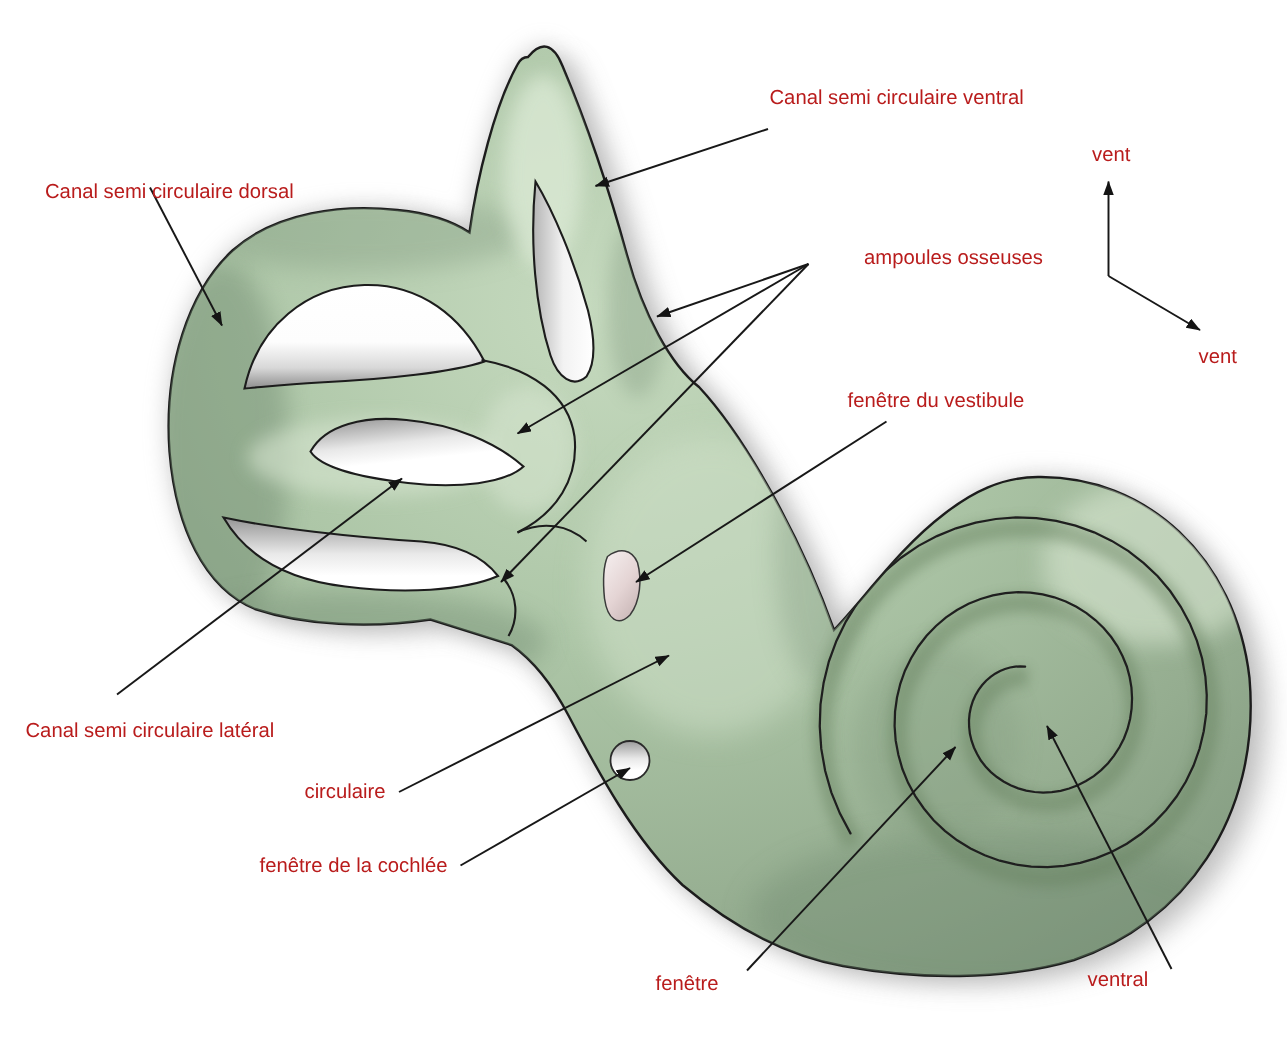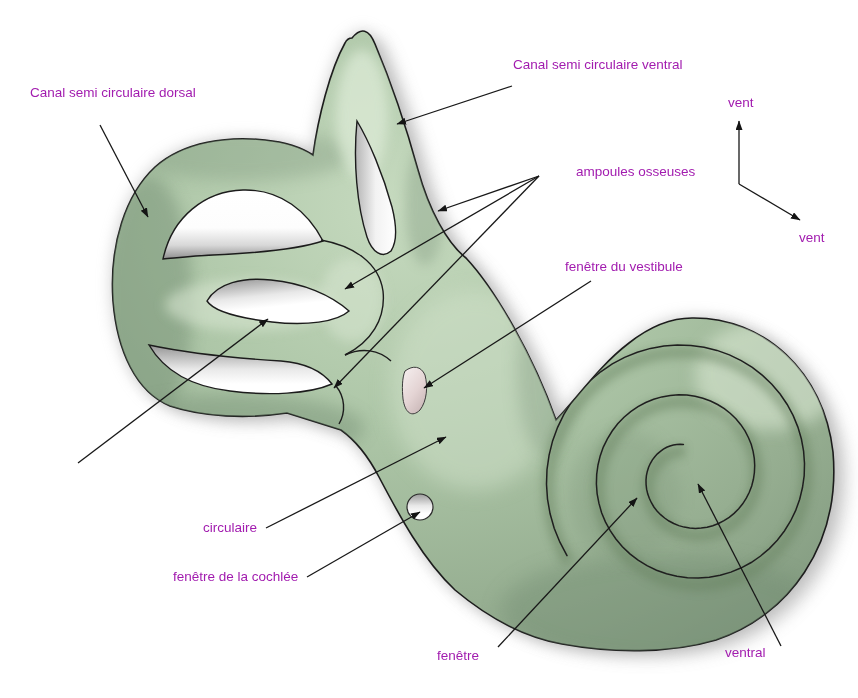--- a/index.html
+++ b/index.html
@@ -8,21 +8,21 @@
     width:858px;height:698px;
     background:var(--c-bg,#ffffff);
     font-family:"Liberation Sans", sans-serif;
     overflow:hidden;
   }
   .stage svg{position:absolute;inset:0;}
   .lbl{
     position:absolute;
     font-size:13.5px;
     line-height:15px;
-    color:#a21caf;
+    color:#b91c1c;
     white-space:nowrap;
   }
 </style>
 </head>
 <body>
 
 <div class="stage">
 
   <svg width="858" height="698" viewBox="0 0 858 698">
     <defs>
@@ -167,24 +167,25 @@
       <line x1="498" y1="647" x2="637" y2="498" marker-end="url(#arr)"></line>
       <line x1="781" y1="646" x2="698" y2="484" marker-end="url(#arr)"></line>
     </g>
 
     <g stroke="#181818" stroke-width="1.3">
       <line x1="739" y1="184" x2="739" y2="121" marker-end="url(#arr)"></line>
       <line x1="739" y1="184" x2="800" y2="220" marker-end="url(#arr)"></line>
     </g>
   </svg>
 
-  <div class="lbl" style="left:30px;top:85px">Canal semi circulaire dorsal</div>
+  <div class="lbl" style="left:30px;top:120px">Canal semi circulaire dorsal</div>
   <div class="lbl" style="left:513px;top:57px">Canal semi circulaire ventral</div>
   <div class="lbl" style="left:576px;top:164px">ampoules osseuses</div>
   <div class="lbl" style="left:565px;top:259px">fenêtre du vestibule</div>
+  <div class="lbl" style="left:17px;top:479px">Canal semi circulaire latéral</div>
   <div class="lbl" style="left:203px;top:520px">circulaire</div>
   <div class="lbl" style="left:173px;top:569px">fenêtre de la cochlée</div>
   <div class="lbl" style="left:437px;top:648px">fenêtre</div>
   <div class="lbl" style="left:725px;top:645px">ventral</div>
   <div class="lbl" style="left:728px;top:95px">vent</div>
   <div class="lbl" style="left:799px;top:230px">vent</div>
 
 </div>
 
 </body></html>

